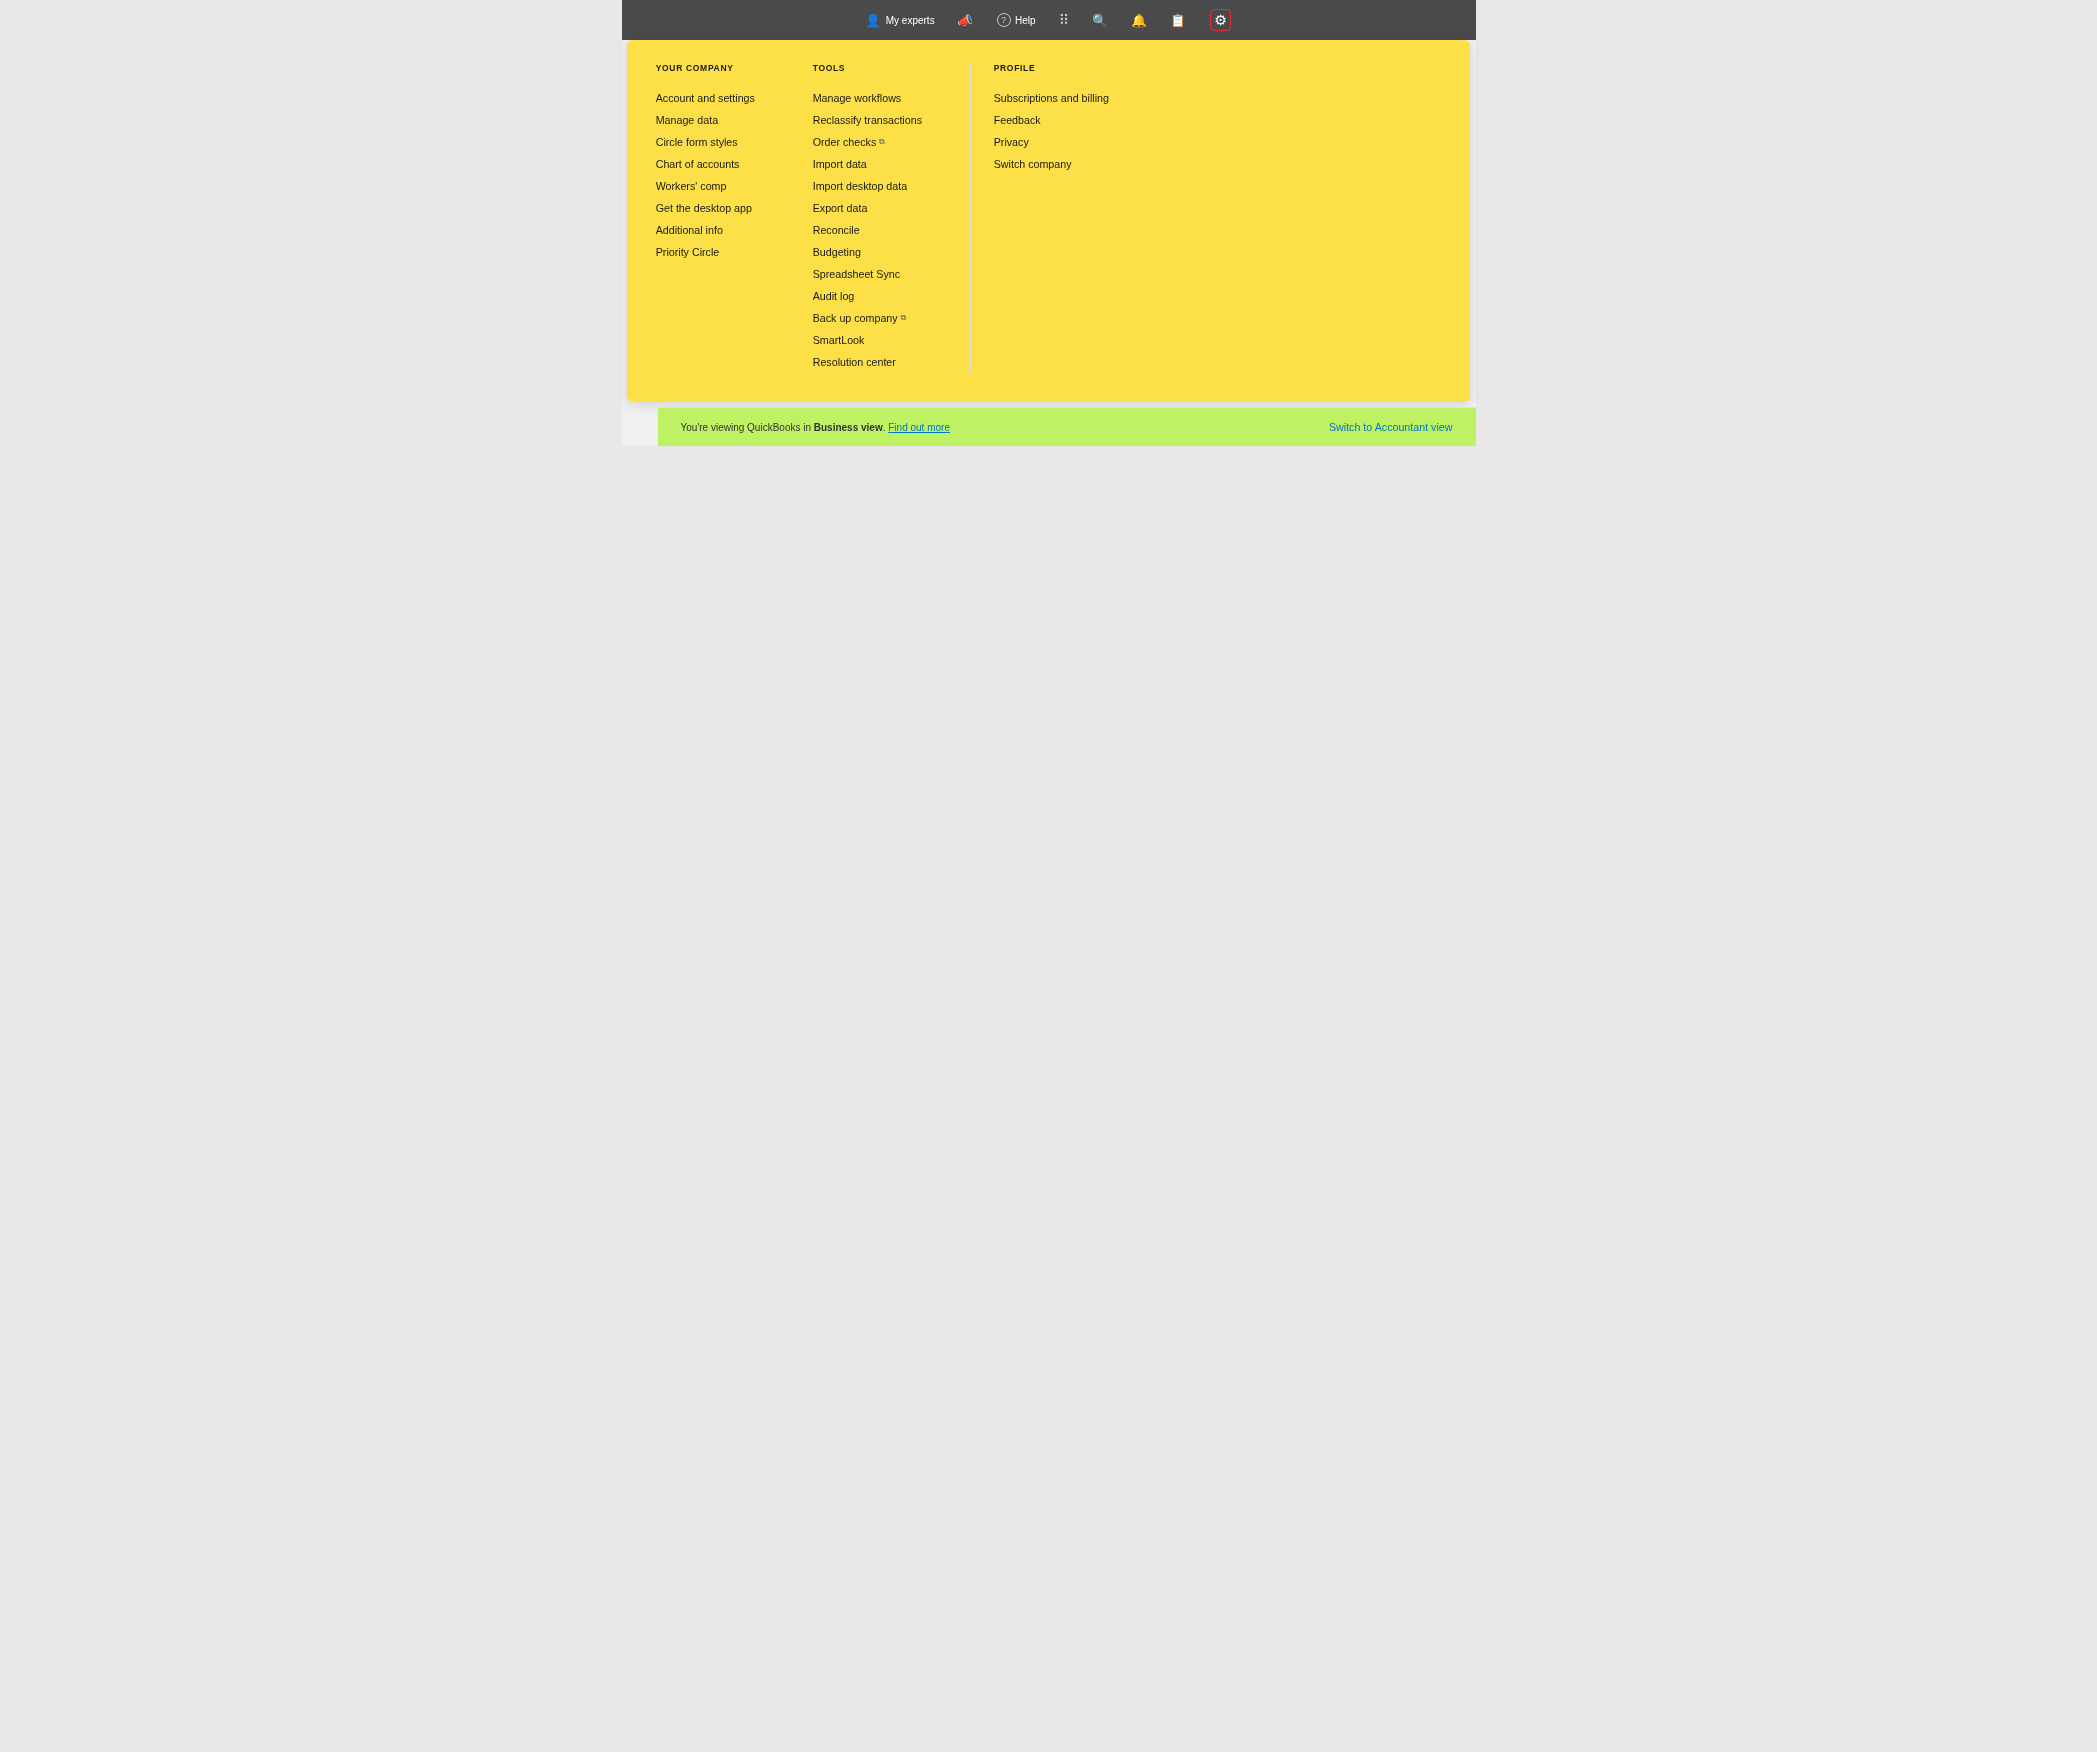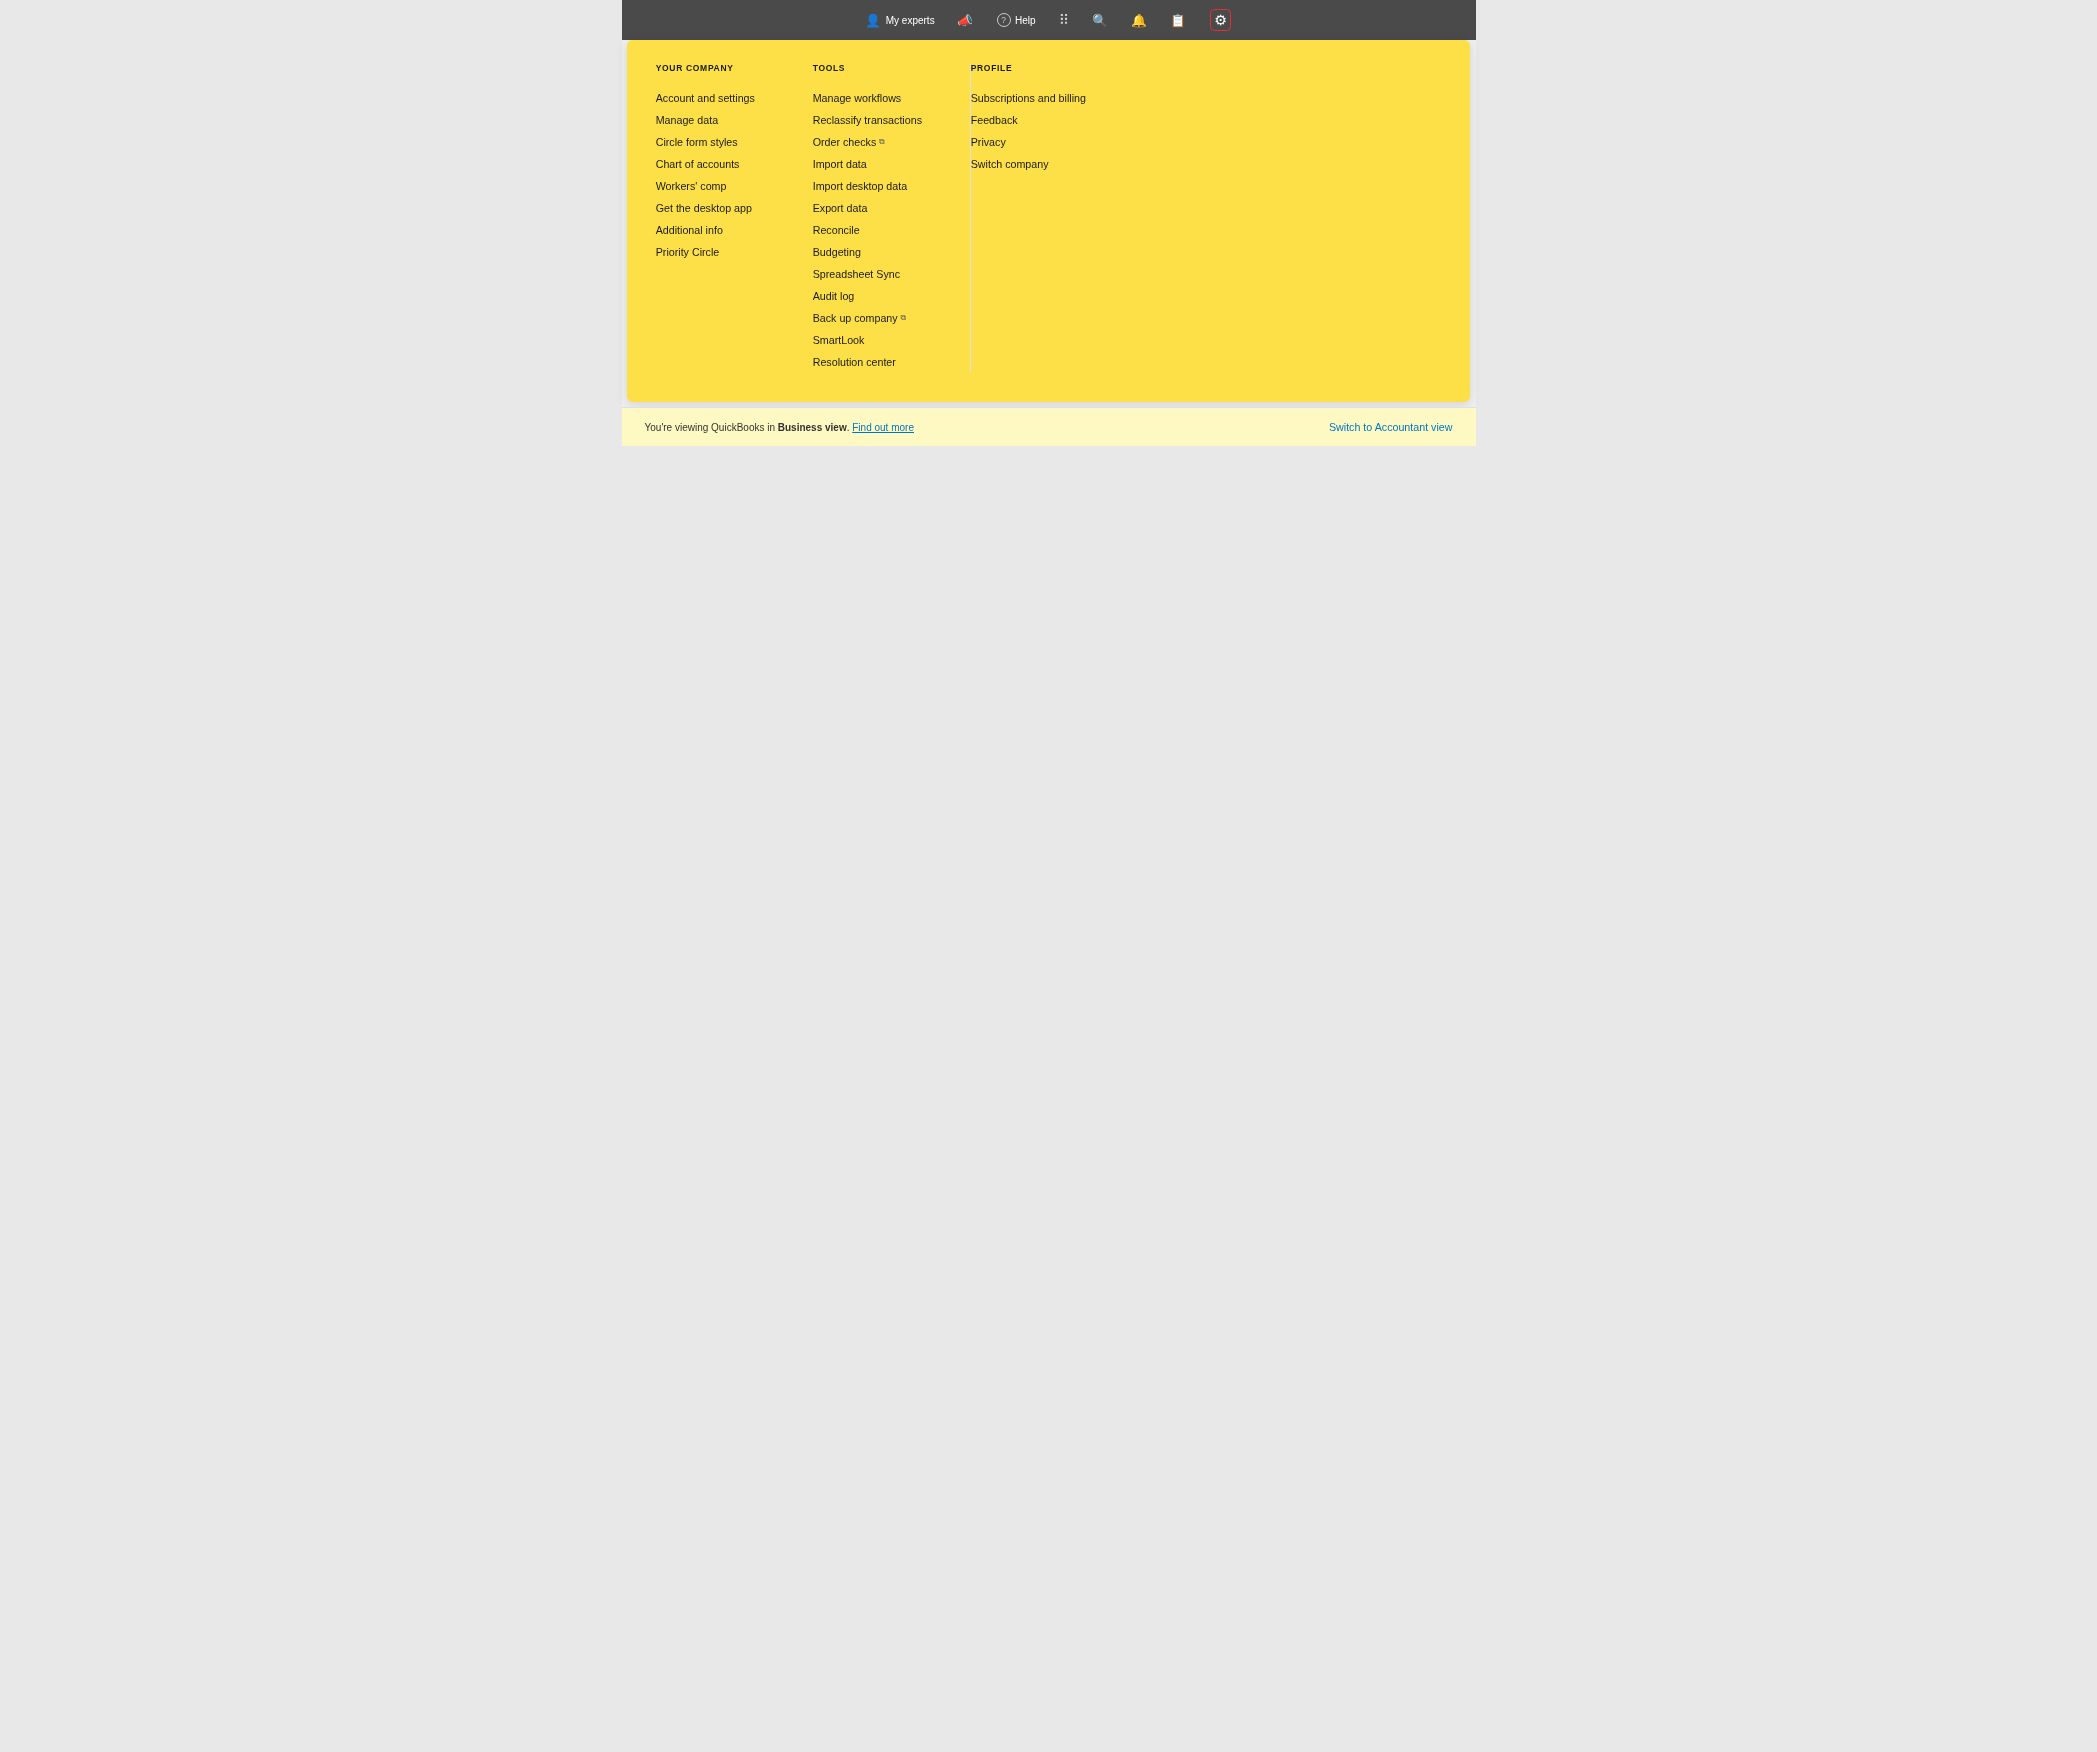--- a/index.html
+++ b/index.html
@@ -65,20 +65,21 @@
       gap: 0;
     }
     .column {
       padding-right: 23px;
     }
     .column:not(:last-child) {
       
     }
     .column-divider {
       border-left: 0.7px solid #e0e0e0;
+      padding-left: 23px;
       padding-right: 0;
     }
     .column-header {
       font-size: 8.5px;
       font-weight: 700;
       color: #1a1a1a;
       letter-spacing: 0.08em;
       margin-bottom: 14.2px;
       text-transform: uppercase;
     }
@@ -98,29 +99,30 @@
       margin-left: -7.1px;
     }
     .external-icon {
       font-size: 7.8px;
       color: #555;
       vertical-align: super;
     }
 
     
     .footer-bar {
-      background: #fef9c3;
+      background: #bef264;
       border-top: 0.7px solid #e0e0e0;
       padding: 12.8px 23px;
       display: flex;
       align-items: center;
       justify-content: space-between;
       font-size: 10px;
       color: #333;
       margin-top: 5.7px;
+      margin-left: 36px;
     }
     .footer-link {
       color: #0077c5;
       text-decoration: underline;
       cursor: pointer;
     }
     .footer-right-link {
       color: #0077c5;
       font-size: 10.7px;
       cursor: pointer;

